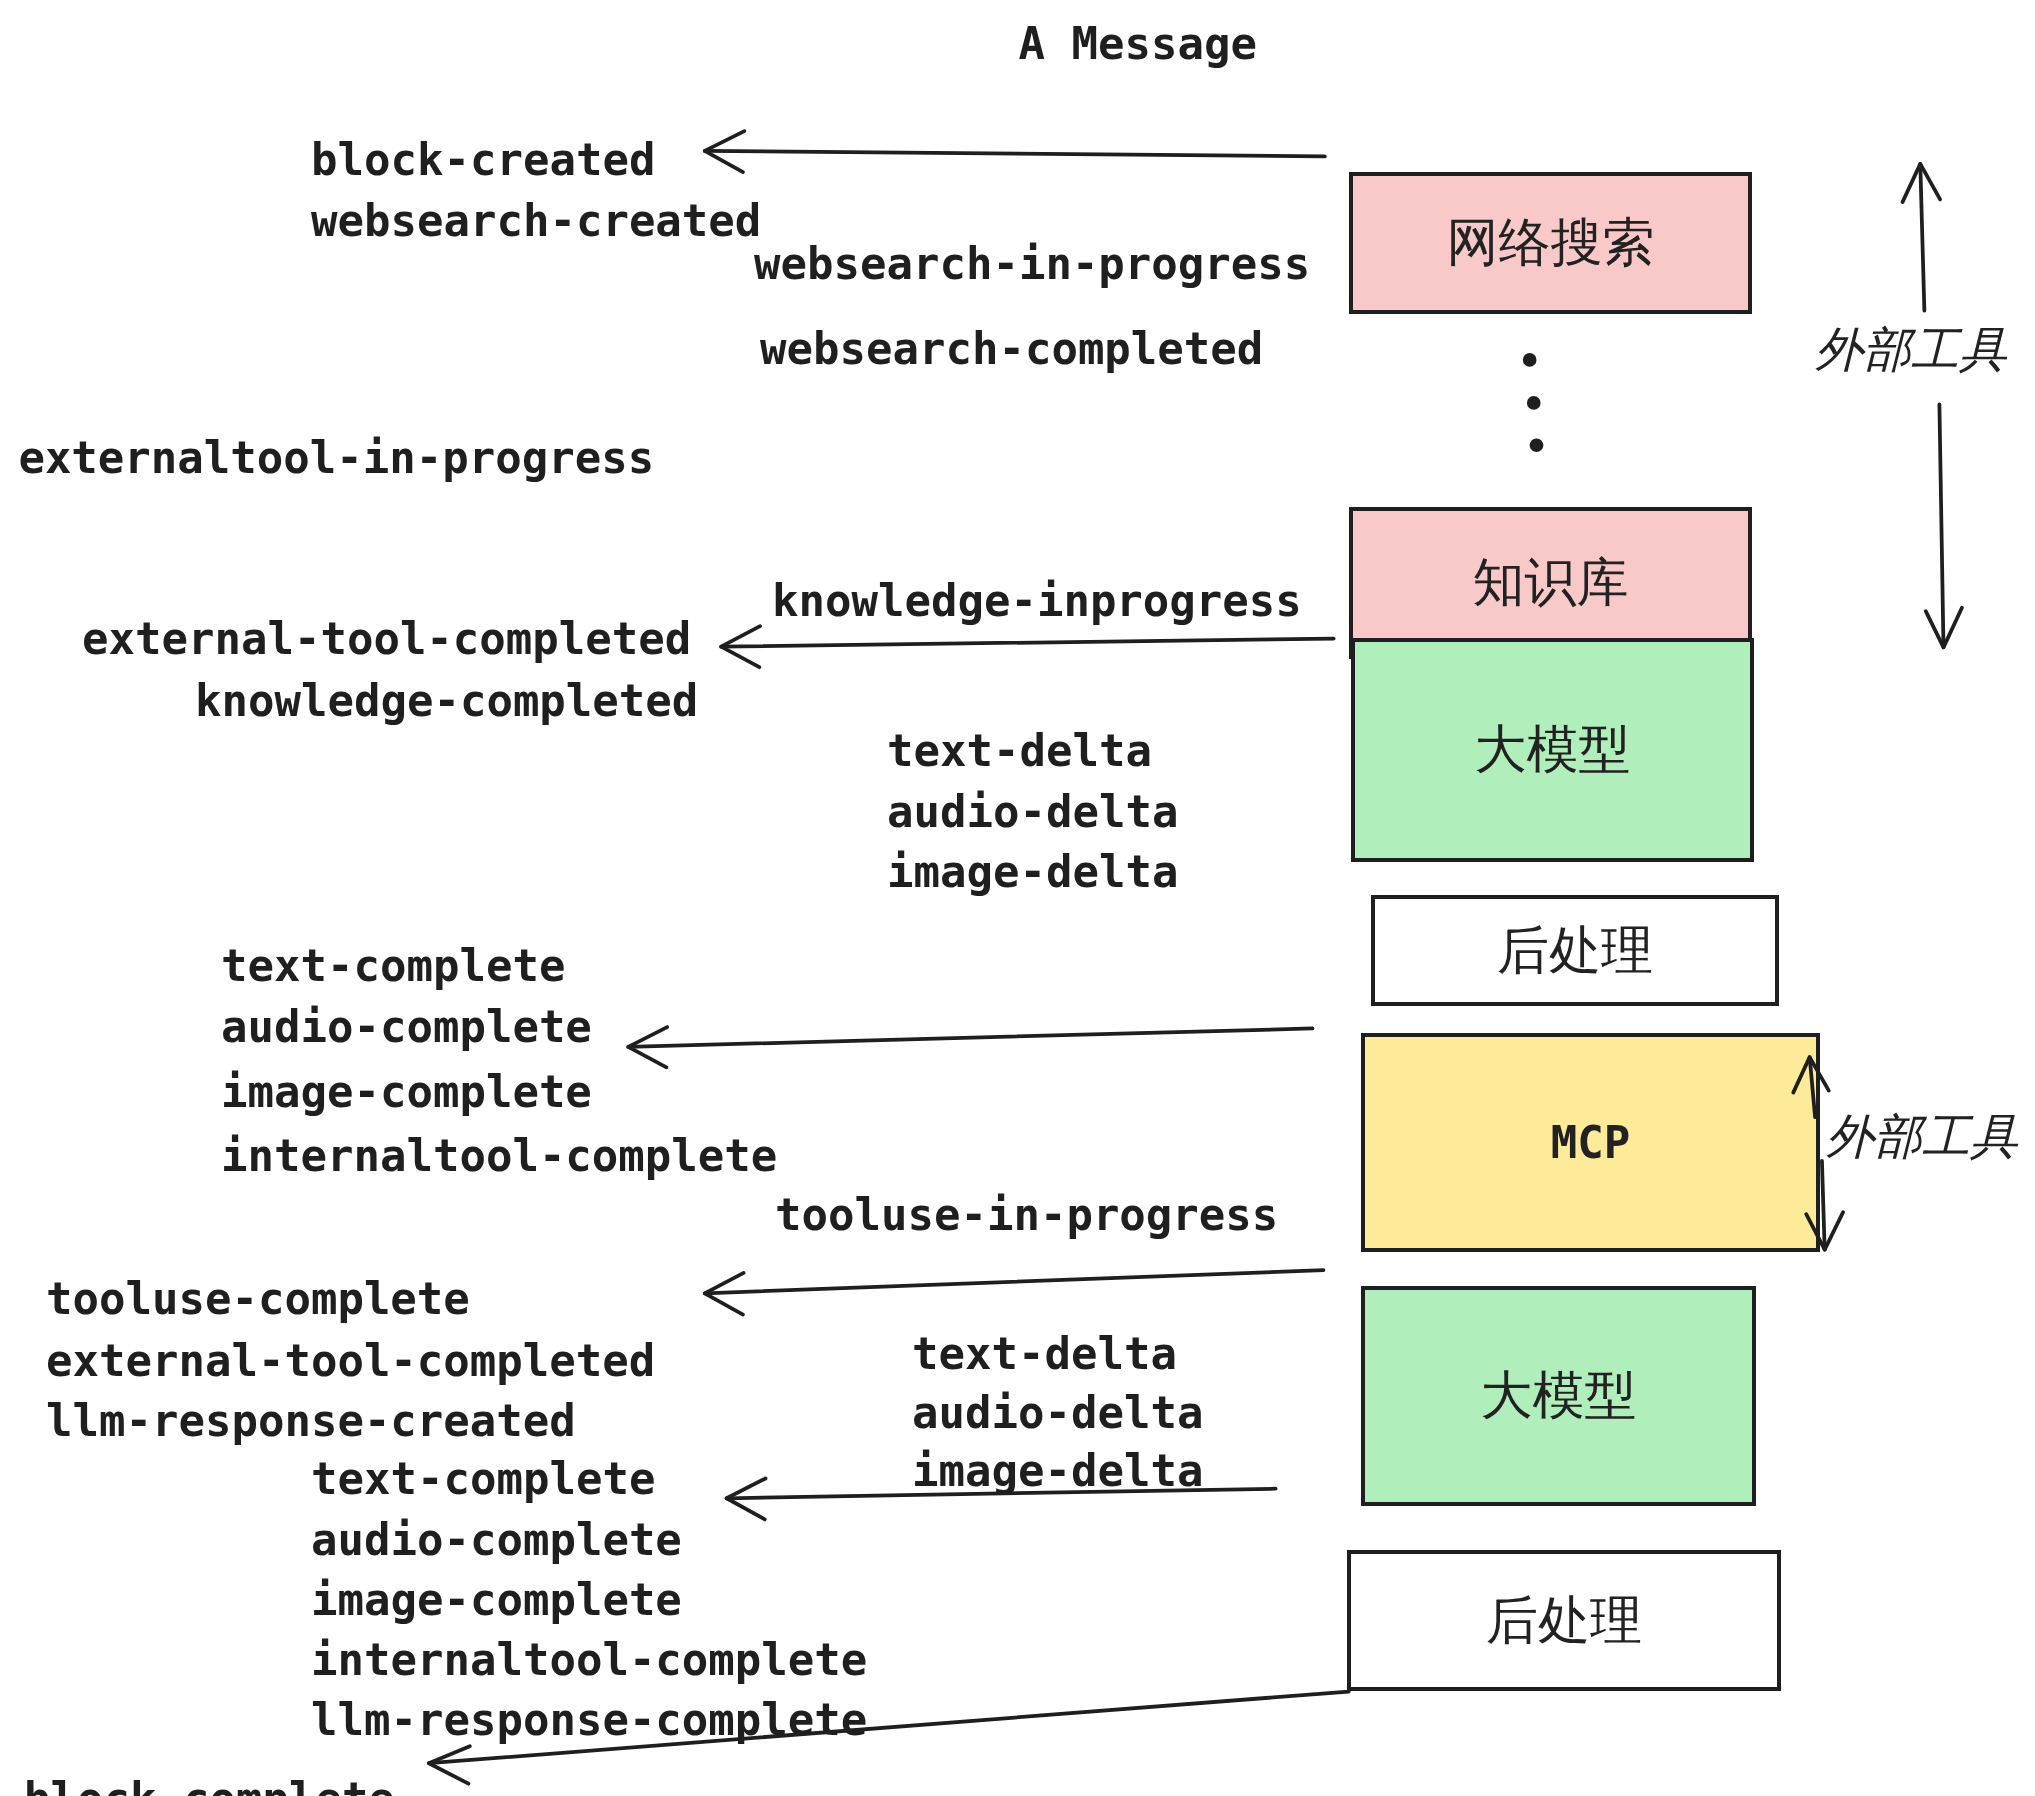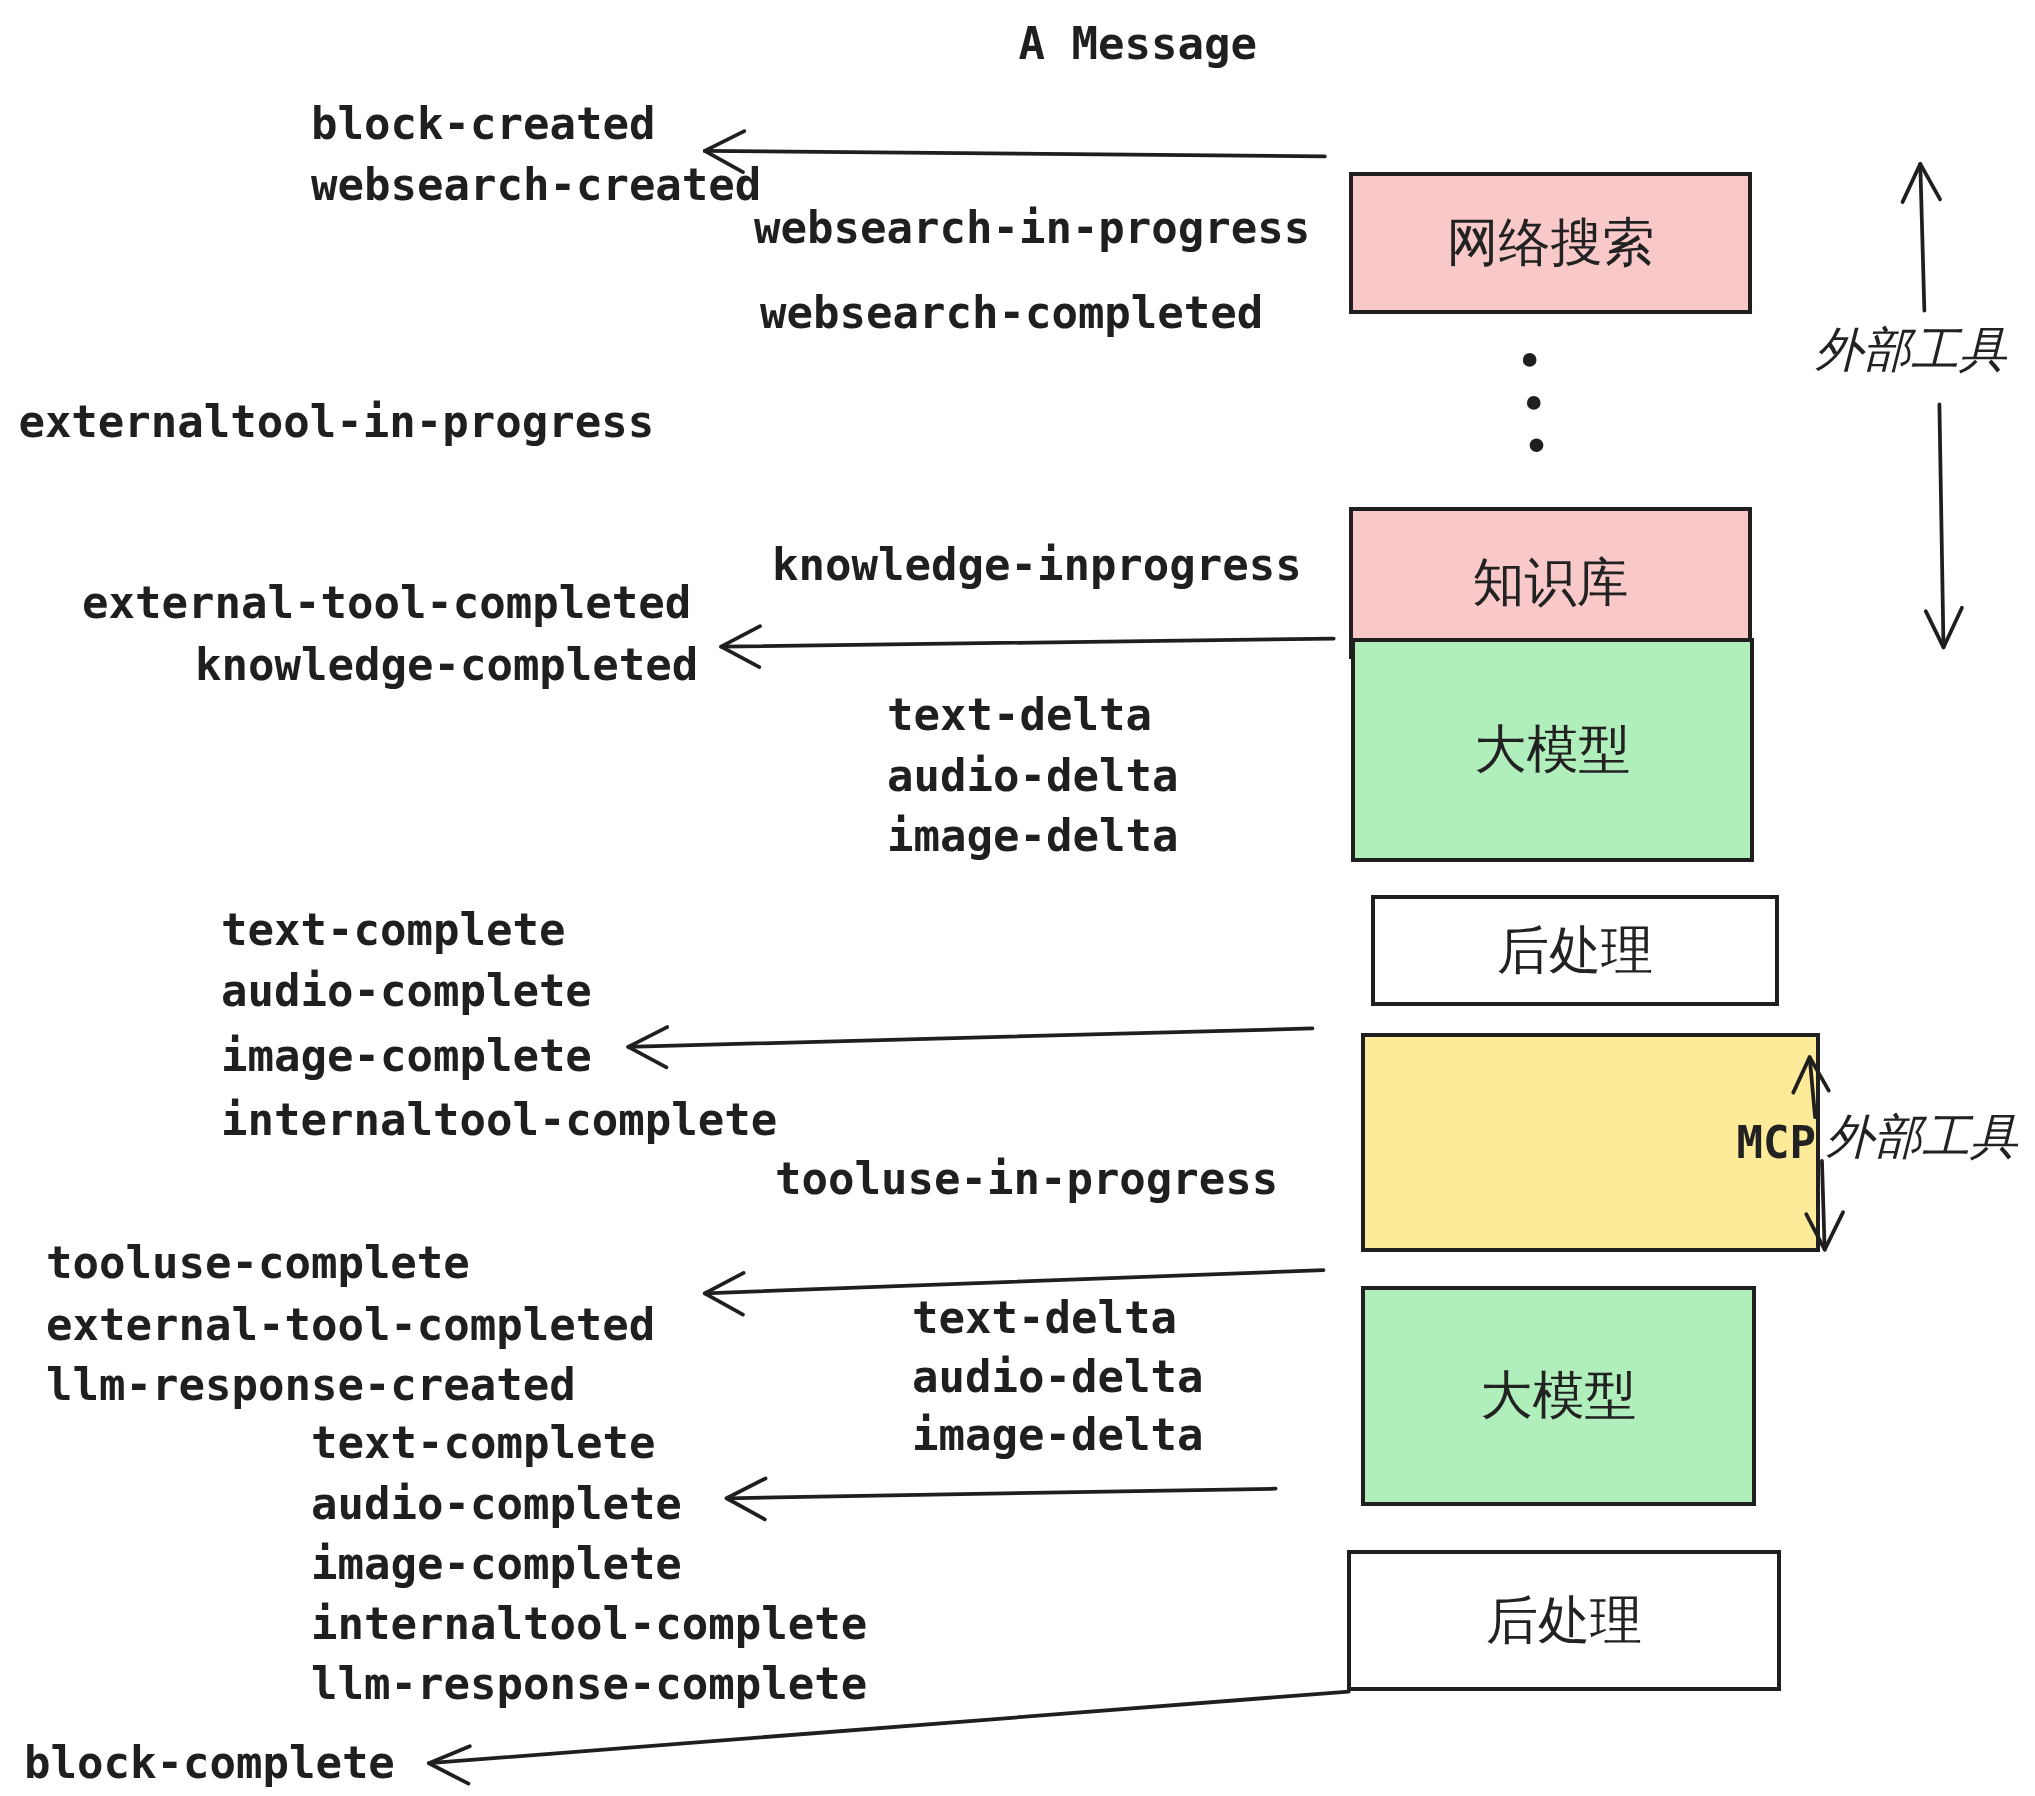--- a/index.html
+++ b/index.html
@@ -1,19 +1,19 @@
 <!DOCTYPE html>
 <html style="font-size:11px"><head>
 <meta charset="utf-8">
 <style>
   html,body{margin:0;padding:0;background:#ffffff;}
   #stage{position:relative;width:2035px;height:1796px;background:#ffffff;overflow:hidden;
          font-family:"DejaVu Sans Mono", monospace;color:#1f1f1f;}
   .ev{position:absolute;transform:translateY(-50%);white-space:nowrap;
-      font:bold 44px "DejaVu Sans Mono", monospace;color:#1f1f1f;letter-spacing:0px;}
+      font:bold 44px "DejaVu Sans Mono", monospace;color:#1f1f1f;letter-spacing:0px;margin-top:36px;}
   .title{position:absolute;left:943px;top:18px;width:314px;text-align:right;
          font:bold 44px "DejaVu Sans Mono", monospace;color:#1f1f1f;}
   .box{position:absolute;border:4.1px solid #1f1f1f;display:flex;align-items:center;justify-content:center;
        box-sizing:border-box;background:#fff;}
   .box .cjk{font-family:"Liberation Sans", sans-serif;font-size:52px;color:#222;}
   .box .mono{font:bold 44px "DejaVu Sans Mono", monospace;color:#222;}
   .side-label{position:absolute;transform:translateY(-50%);white-space:nowrap;
        font-family:"Liberation Sans", sans-serif;font-size:48px;color:#222;font-style:italic;}
   svg.overlay{position:absolute;left:0;top:0;width:2035px;height:1796px;pointer-events:none;}
   svg.overlay path, svg.overlay line{stroke:#1f1f1f;stroke-width:5.5;fill:none;stroke-linecap:round;stroke-linejoin:round;}
@@ -60,21 +60,21 @@
   </div>
   <div class="box" style="left: 1349px; top: 507px; width: 403px; height: 152px; background: rgb(249, 201, 201);">
     <span class="cjk">知识库</span>
   </div>
   <div class="box" style="left: 1351px; top: 638px; width: 403px; height: 224px; background: rgb(176, 239, 187);">
     <span class="cjk">大模型</span>
   </div>
   <div class="box" style="left: 1371px; top: 895px; width: 408px; height: 111px; background: rgb(255, 255, 255);">
     <span class="cjk">后处理</span>
   </div>
-  <div class="box" style="left: 1361px; top: 1033px; width: 459px; height: 219px; background: rgb(253, 235, 154); justify-content: flex-end;">
+  <div class="box" style="left: 1361px; top: 1033px; width: 459px; height: 219px; background: rgb(253, 235, 154);">
     <span class="mono">MCP</span>
   </div>
   <div class="box" style="left: 1361px; top: 1286px; width: 395px; height: 220px; background: rgb(176, 239, 187);">
     <span class="cjk">大模型</span>
   </div>
   <div class="box" style="left: 1347px; top: 1550px; width: 434px; height: 141px; background: rgb(255, 255, 255);">
     <span class="cjk">后处理</span>
   </div>
 
   <div class="side-label" style="left:1815px;top:350px">外部工具</div>

